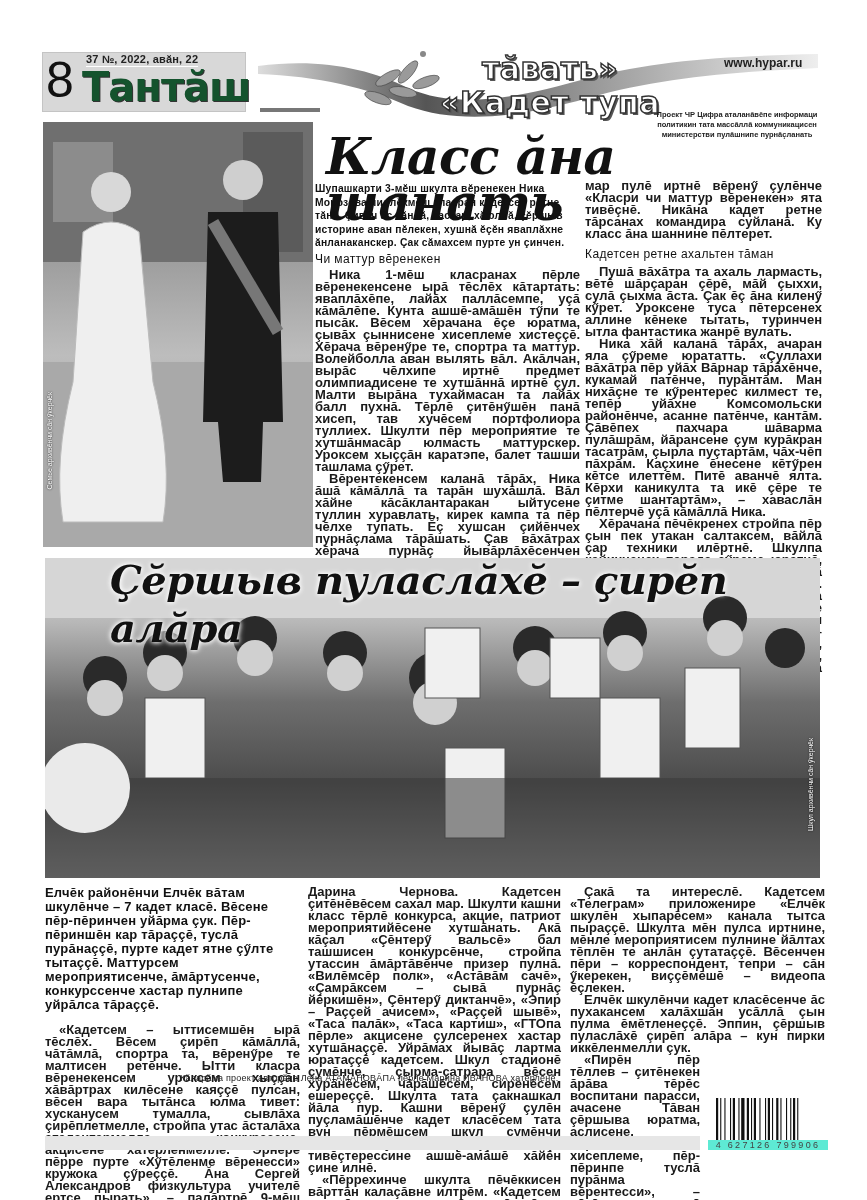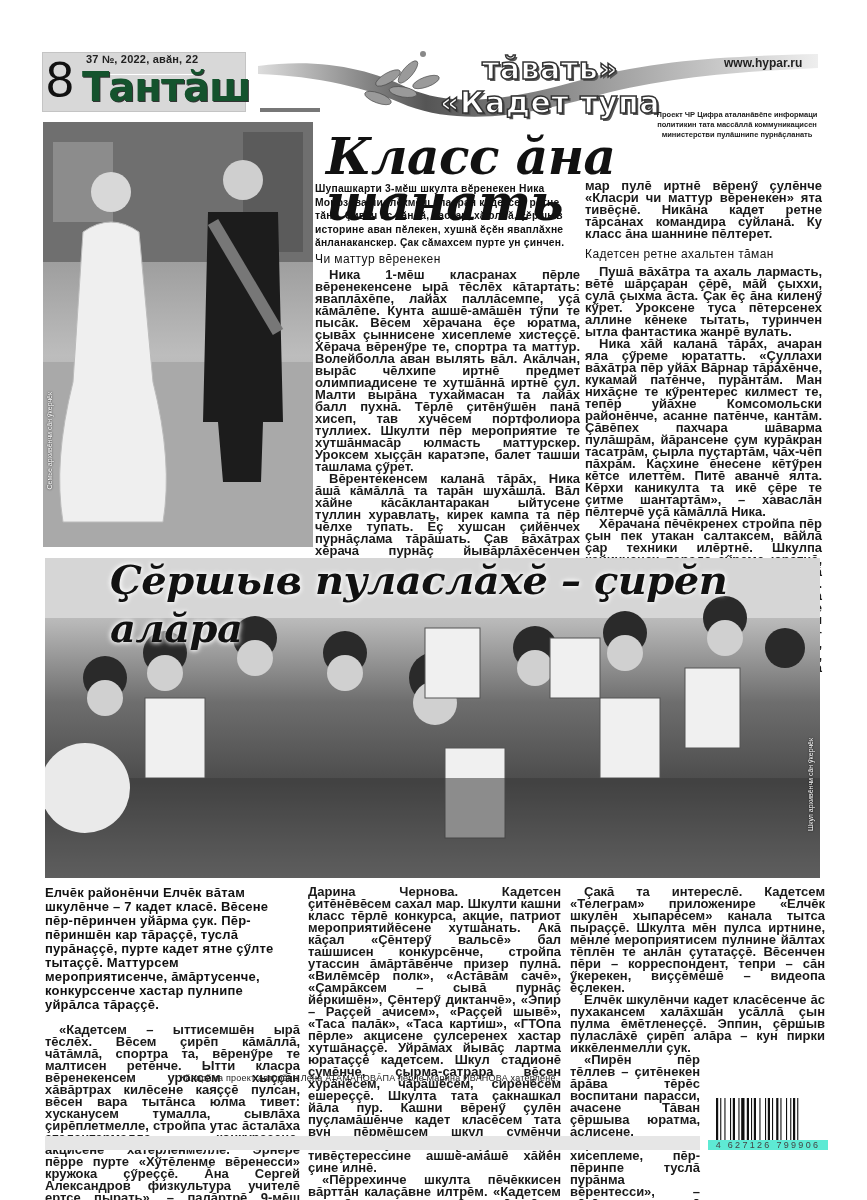--- a/index.html
+++ b/index.html
@@ -2,21 +2,21 @@
 <html><head>
 <meta charset="utf-8">
 <style>
   html, body { margin: 0; padding: 0; background: #fff; }
   body { width: 867px; height: 1200px; position: relative; overflow: hidden; font-family: "Liberation Sans", sans-serif; color: #111; }
   .abs { position: absolute; }
 
   
   .mast-box { left: 42px; top: 52px; width: 202px; height: 58px; background: #d8d8d8; border: 1px solid #c4c4c4; }
   .page-num { left: 46px; top: 50px; font-size: 50px; font-weight: 400; line-height: 60px; color: #111; font-family: "Liberation Sans", sans-serif; }
-  .issue { left: 86px; top: 53px; font-size: 11px; font-weight: 700; letter-spacing: .2px; color: #222; border-bottom: 1px solid #fff; padding-bottom: 9px; }
+  .issue { left: 86px; top: 53px; font-size: 11px; font-weight: 700; letter-spacing: .2px; color: #222; border-bottom: 1px solid #fff; padding-bottom: 1px; }
   .paper-name { left: 82px; top: 64px; font-size: 40px; font-weight: 900; color: #14532d; line-height: 46px; letter-spacing: -1px; font-family: "DejaVu Sans", sans-serif; text-shadow: 1px 1px 0 #333; }
   .ribbon { left: 258px; top: 48px; width: 560px; height: 72px; }
   .rubric { left: 420px; top: 52px; width: 260px; text-align: center; font-family: "DejaVu Sans", sans-serif; font-weight: 900; font-size: 30px; line-height: 34px; color: #fff; -webkit-text-stroke: 1.5px #333; text-shadow: 2px 2px 0 #555; letter-spacing: .5px; }
   .site { left: 724px; top: 56px; font-size: 12px; font-weight: 700; color: #222; }
   .project { left: 637px; top: 110px; width: 200px; text-align: center; font-size: 7.5px; line-height: 10px; color: #222; font-weight: 700; }
 
   
   .photo { background: #888; overflow: hidden; }
   .photo1 { left: 43px; top: 122px; width: 270px; height: 425px; background: linear-gradient(180deg,#5e5e5e 0%,#9a9a9a 30%,#bdbdbd 55%,#7d7d7d 100%); }
   .photo2 { left: 45px; top: 558px; width: 775px; height: 320px; background: linear-gradient(180deg,#dcdcdc 0%,#b8b8b8 20%,#6e6e6e 45%,#4c4c4c 70%,#8a8a8a 100%); }

